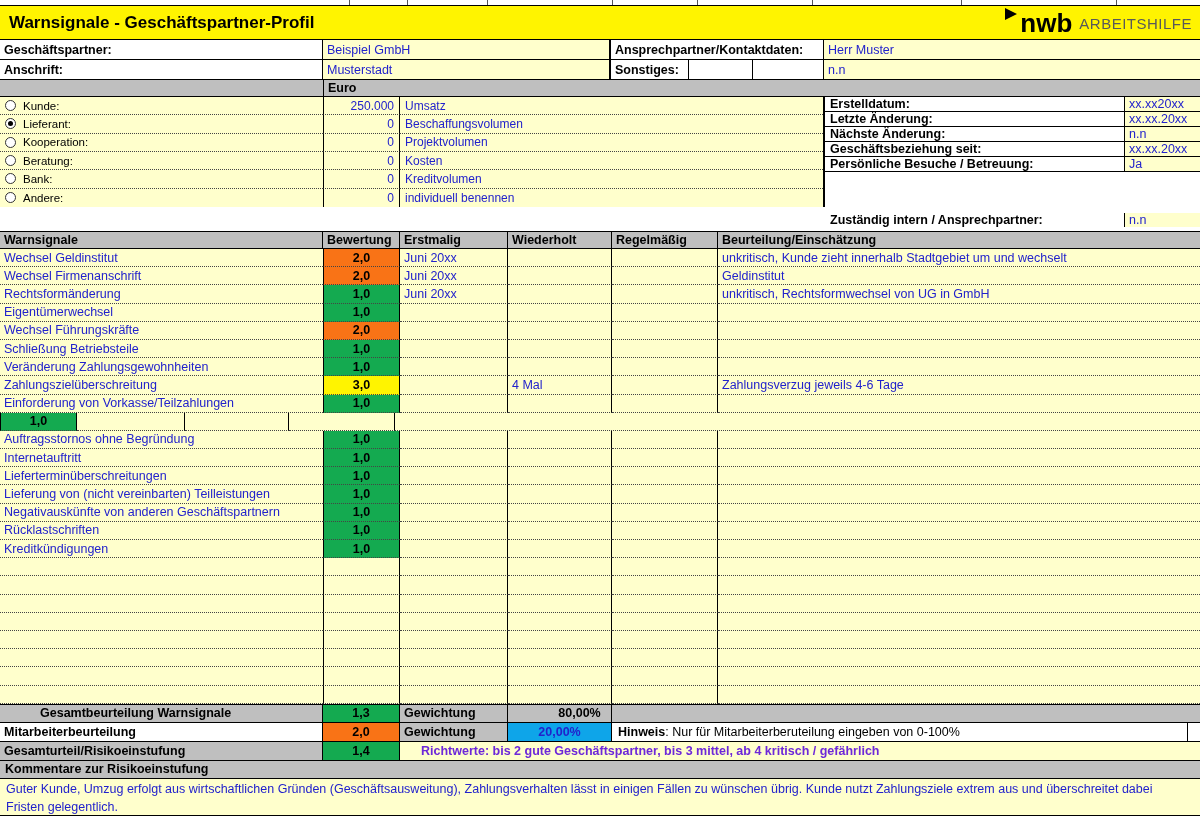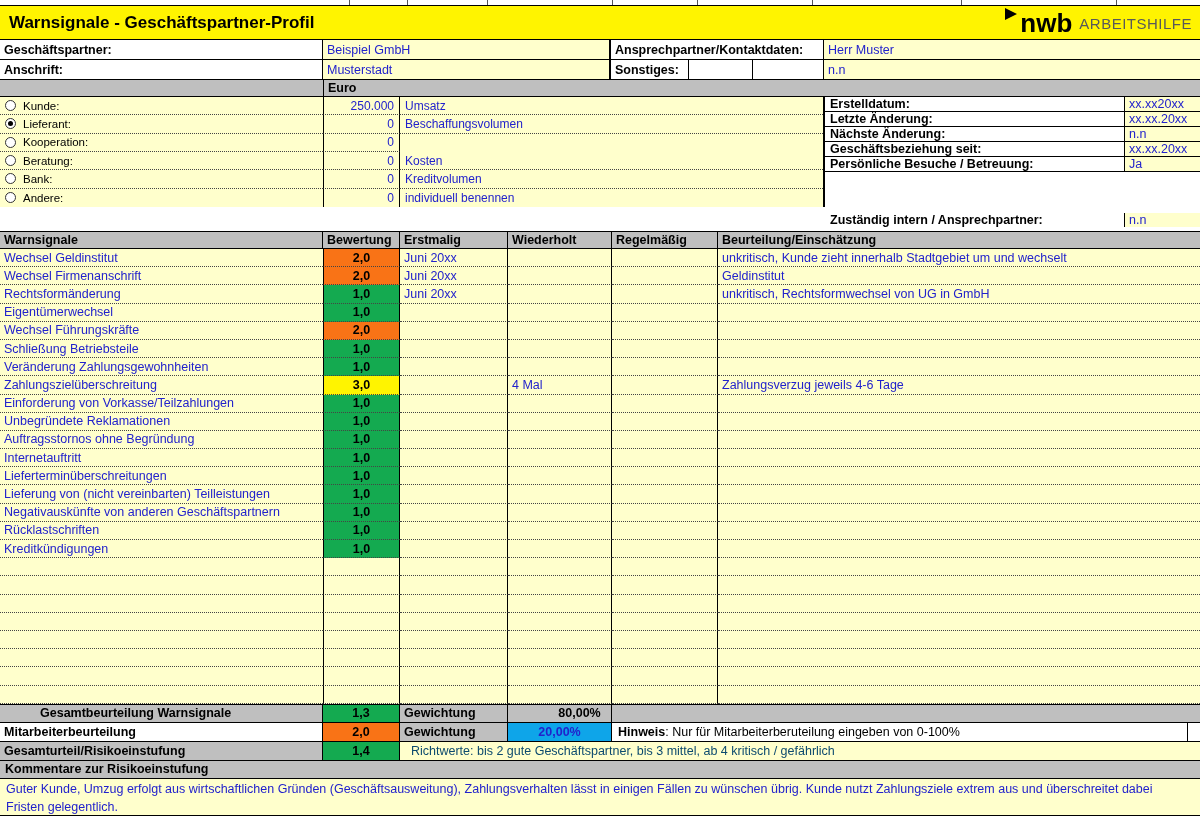--- a/index.html
+++ b/index.html
@@ -85,21 +85,21 @@
   .srow .sv{width:77px;justify-content:center;font-weight:bold;border-right:1px solid #000;}
   .srow .sm{width:108px;font-weight:bold;padding-left:4px;background:#BFBFBF;border-right:1px solid #000;}
   .srow .sp{width:104px;justify-content:center;font-weight:bold;border-right:1px solid #000;}
   .srow .sr{flex:1;padding-left:6px;position:relative;}
   .srow .sr i{position:absolute;top:0;width:1px;height:100%;background:#000;}
   .srow1{border-top:1px solid #000;}
   .srow1 .sl,.srow1 .sp,.srow1 .sr{background:#BFBFBF;padding-left:40px;}
   .srow2 .sl,.srow2 .sr{background:#fff;}
   .srow2 .sp{background:#0ea5e9;color:#2222CC;}
   .srow3 .sl{background:#BFBFBF;}
-  .srow3 .snote{flex:1;background:#FFFFCC;color:#0c4a6e;font-weight:normal;padding-left:11px;display:flex;align-items:center;}
+  .srow3 .snote{flex:1;background:#FFFFCC;color:#6d28d9;font-weight:bold;padding-left:21px;display:flex;align-items:center;}
 
   
   .secthead{height:18px;background:#BFBFBF;border-bottom:1px solid #000;display:flex;align-items:center;
             padding-left:5px;font-size:12.5px;font-weight:bold;}
   .commentbox{height:37px;background:#FFFFCC;color:#2222CC;font-size:12.5px;line-height:18px;
               padding:1px 6px;border-bottom:1px solid #000;overflow:hidden;}
   .gaprow{height:8px;background:#fff;}
   .actionhead{height:17px;background:#BFBFBF;border-top:1px solid #000;border-bottom:1px solid #000;
               display:flex;align-items:center;padding-left:5px;font-size:12.5px;font-weight:bold;}
   .sliver{height:2px;background:#9a9a9a;position:relative;}
@@ -170,20 +170,21 @@
     <div class="cb">0</div>
     <div class="cc">Beschaffungsvolumen</div>
   </div>
 
   <div class="prow">
     <div class="ca">
       <span class="radio"></span>
       <span class="rlabel">Kooperation:</span>
     </div>
     <div class="cb">0</div>
+    <div class="cc">Projektvolumen</div>
   </div>
 
   <div class="prow">
     <div class="ca">
       <span class="radio"></span>
       <span class="rlabel">Beratung:</span>
     </div>
     <div class="cb">0</div>
     <div class="cc">Kosten</div>
   </div>
@@ -324,21 +325,20 @@
   <div class="trow">
     <div class="tc-name">Einforderung von Vorkasse/Teilzahlungen</div>
     <div class="tc-rate lvl-dark">1,0</div>
     <div class="tc-first"></div>
     <div class="tc-rep"></div>
     <div class="tc-reg"></div>
     <div class="tc-ass"></div>
   </div>
 
   <div class="trow">
-    <div class="tc-name">Unbegründete Reklamationen</div>
     <div class="tc-rate lvl-dark">1,0</div>
     <div class="tc-first"></div>
     <div class="tc-rep"></div>
     <div class="tc-reg"></div>
     <div class="tc-ass"></div>
   </div>
 
   <div class="trow">
     <div class="tc-name">Auftragsstornos ohne Begründung</div>
     <div class="tc-rate lvl-dark">1,0</div>

